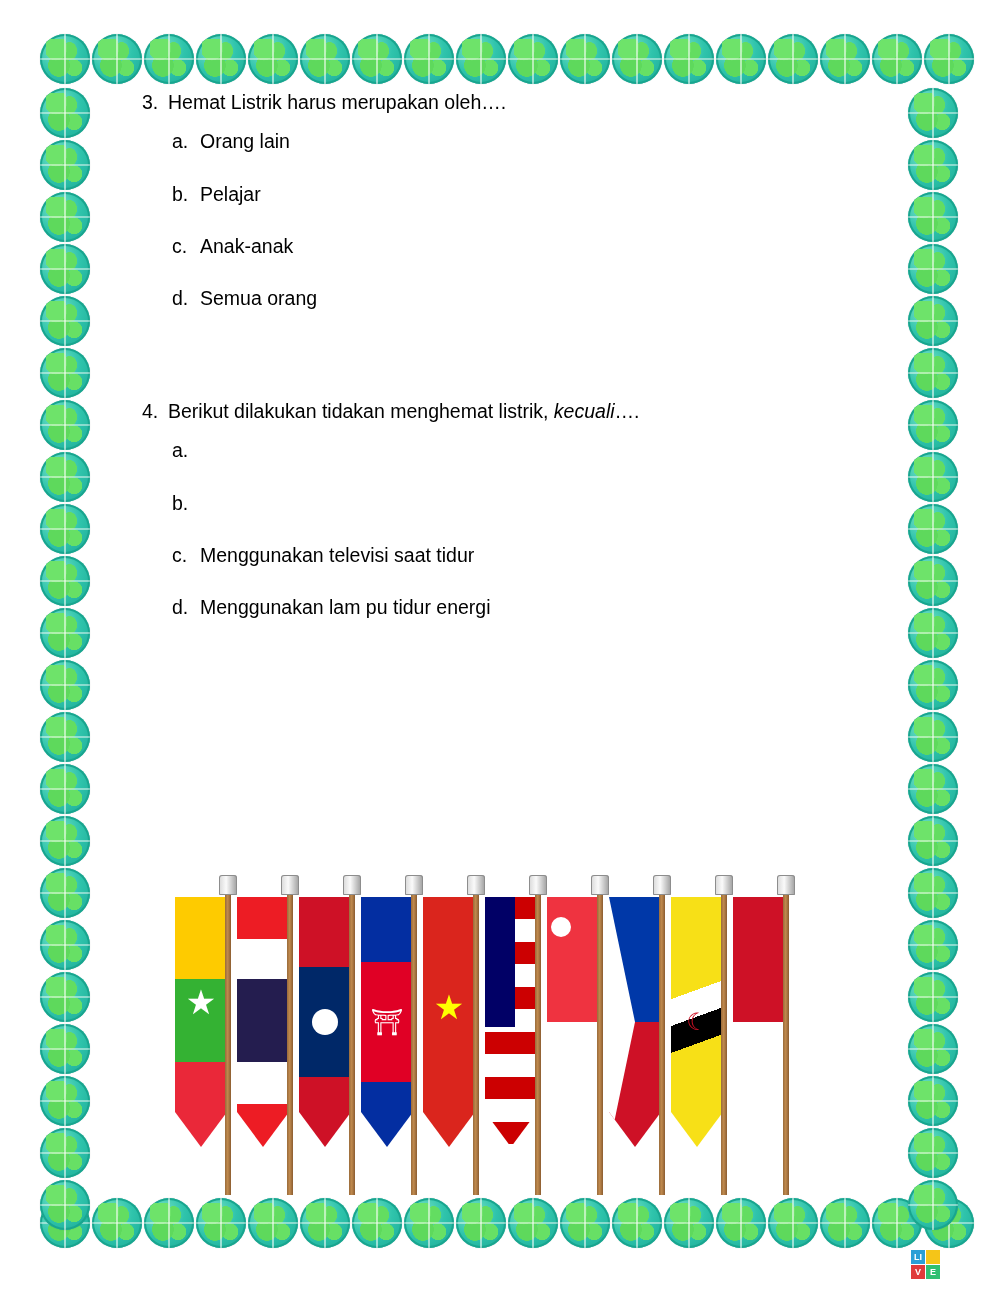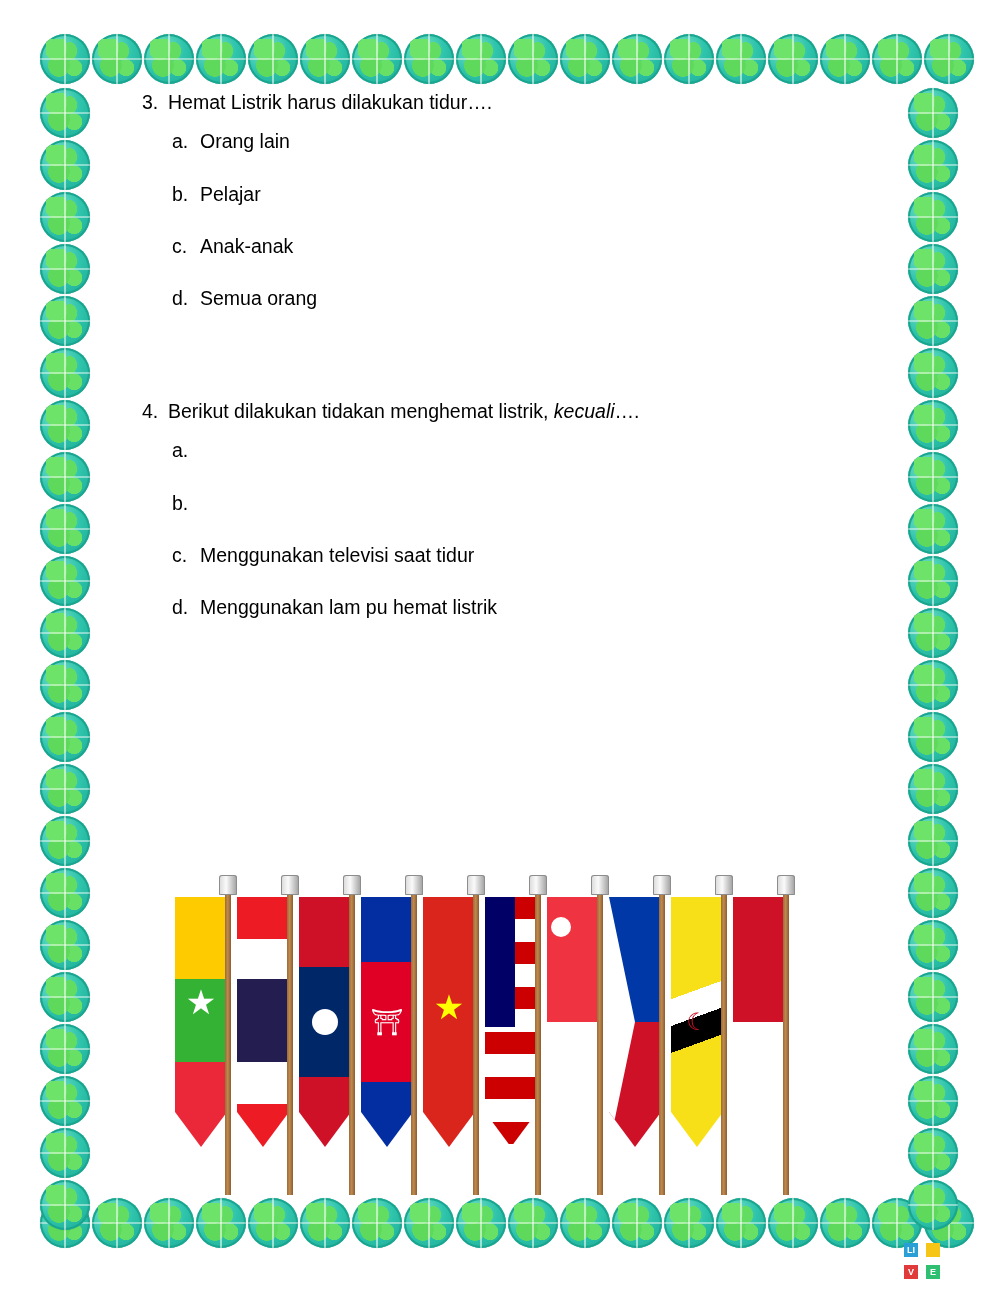--- a/index.html
+++ b/index.html
@@ -150,21 +150,21 @@
     right: 60px;
     bottom: 12px;
     display: flex;
     align-items: center;
     gap: 6px;
   }
   .live-badge {
     display: grid;
     grid-template-columns: 14px 14px;
     grid-template-rows: 14px 14px;
-    gap: 8px;
+    gap: 1px;
     border-radius: 11px;
   }
   .live-badge span {
     font-size: 9px;
     font-weight: bold;
     color: #fff;
     display: flex;
     align-items: center;
     justify-content: center;
     line-height: 1;
@@ -264,21 +264,21 @@
     <div class="globe" style="left: 908px; top: 1076px;"></div>
     <div class="globe" style="left: 908px; top: 1128px;"></div>
     <div class="globe" style="left: 908px; top: 1180px;"></div>
   </div>
 
 <div class="page">
 
   <div class="question">
     <div class="q-line">
       <span class="q-num">3.</span>
-      <span class="q-text">Hemat Listrik harus dilakukan tidur….</span>
+      <span class="q-text">Hemat Listrik harus merupakan oleh….</span>
     </div>
     <div class="options">
       <div class="option">
         <span class="opt-letter">a.</span>
         <span>Orang lain</span>
       </div>
       <div class="option">
         <span class="opt-letter">b.</span>
         <span>Pelajar</span>
       </div>
@@ -306,21 +306,21 @@
       </div>
       <div class="option">
         <span class="opt-letter">b.</span>
       </div>
       <div class="option">
         <span class="opt-letter">c.</span>
         <span>Menggunakan televisi saat tidur</span>
       </div>
       <div class="option">
         <span class="opt-letter">d.</span>
-        <span>Menggunakan lam pu hemat listrik</span>
+        <span>Menggunakan lam pu tidur energi</span>
       </div>
     </div>
   </div>
 
 </div>
 
 <div class="flags-area" id="flags-area">
     <div class="flag-unit" style="left: 0px; z-index: 20;">
       <div class="cloth">
         <div class="layer" style="background: linear-gradient(to bottom, #fecb00 0 33%, #34b233 33% 66%, #ea2839 66% 100%);"></div>

